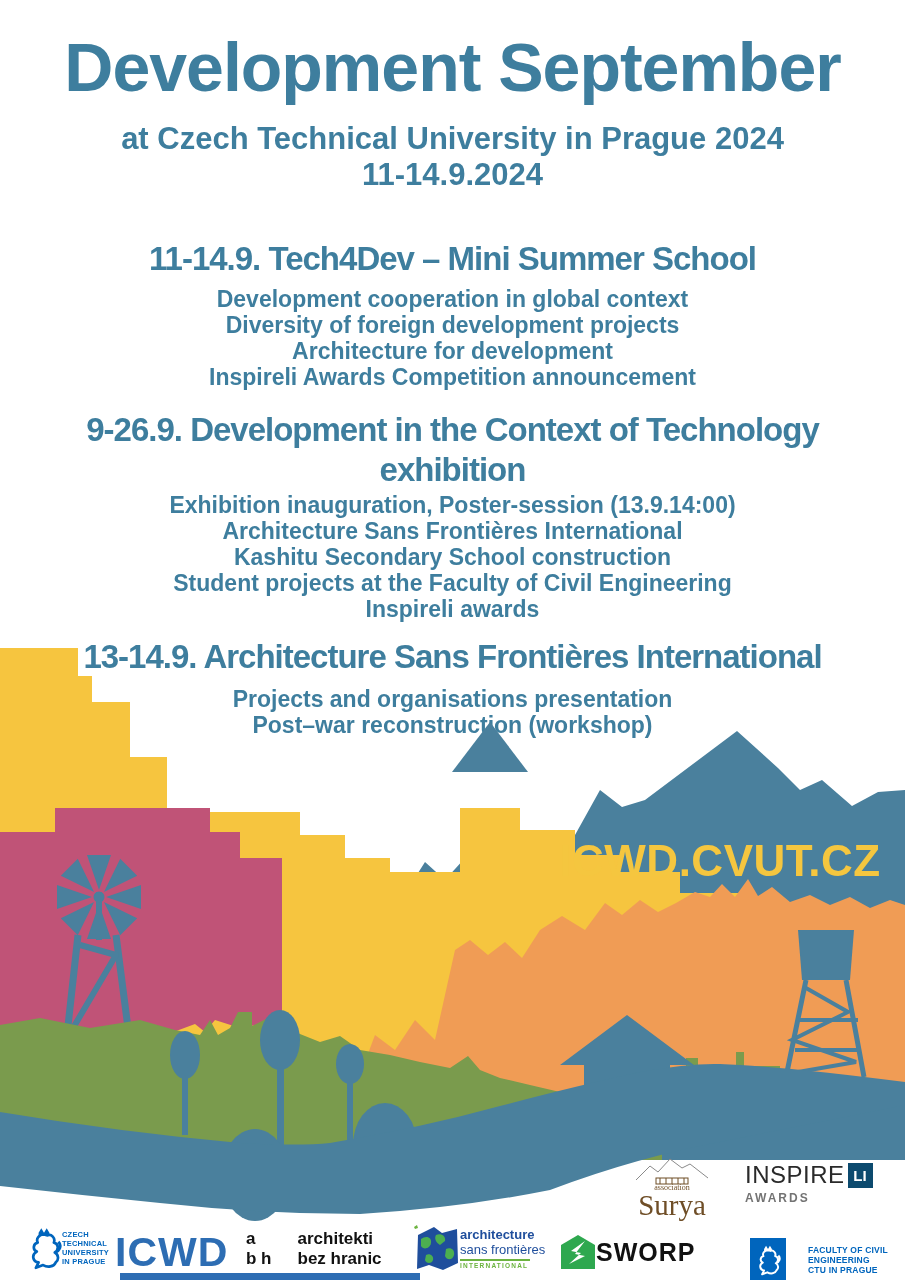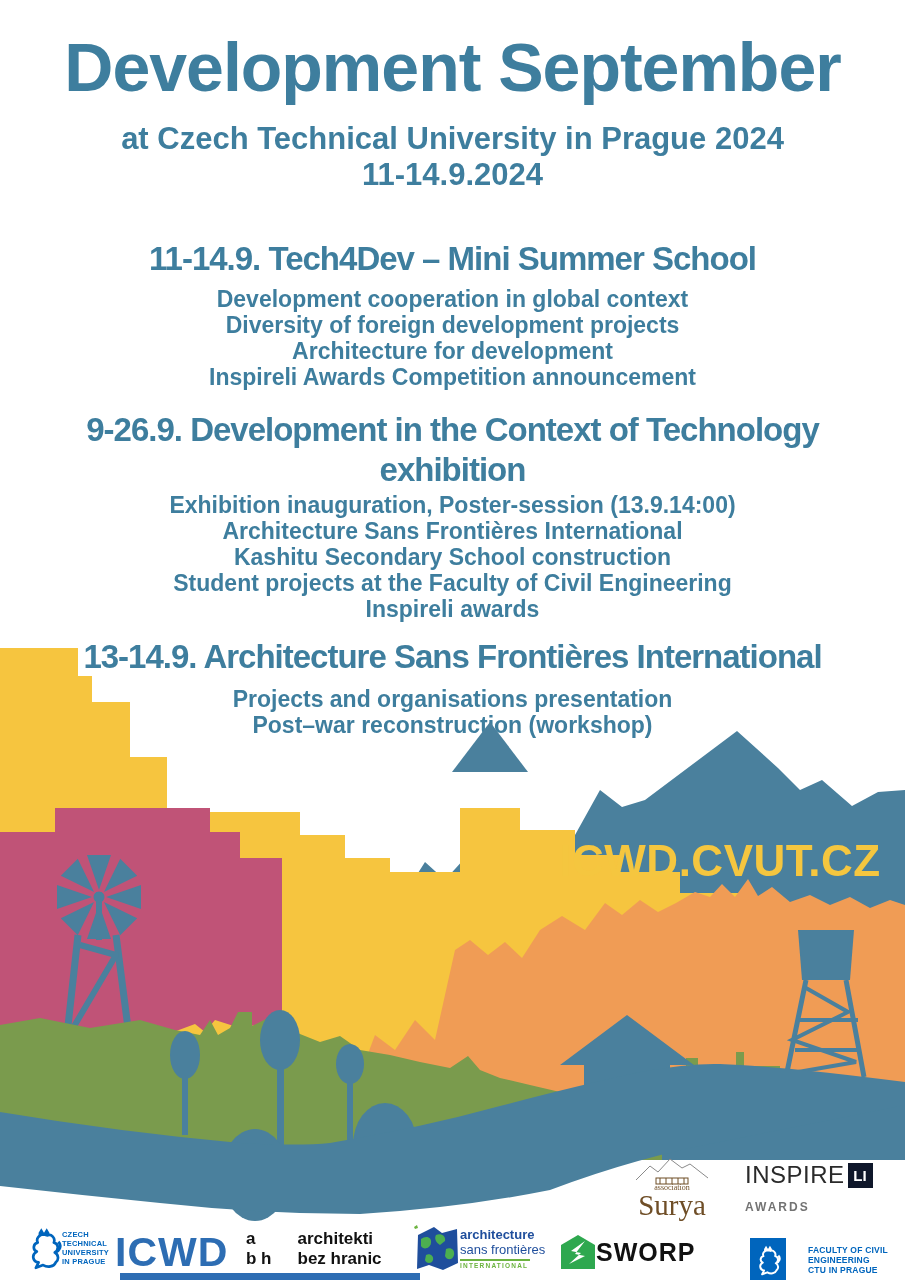--- a/index.html
+++ b/index.html
@@ -34,24 +34,24 @@
   .asf-text{display:flex;flex-direction:column;}
   .asf-l1{font-size:13px;font-weight:800;color:#1F4E9C;line-height:14px;}
   .asf-l2{font-size:13px;font-weight:400;color:#1F4E9C;line-height:15px;}
   .asf-bar{width:70px;height:2px;background:#6CB33F;margin:2px 0 1px;}
   .asf-l3{font-size:6.5px;font-weight:700;color:#6CB33F;letter-spacing:1.2px;}
   .sworp{left:561px;top:1235px;gap:1px;}
   .sworp-word{font-size:25px;font-weight:900;color:#111;letter-spacing:1px;}
   .surya{left:632px;top:1156px;flex-direction:column;gap:0;align-items:center;}
   .surya-assoc{font-family:"Liberation Serif",serif;font-size:8px;color:#6F4E27;margin-top:-3px;}
   .surya-word{font-family:"Liberation Serif",serif;font-size:29px;color:#6F4E27;line-height:26px;}
-  .inspireli{left:745px;top:1161px;flex-direction:column;align-items:flex-start;gap:11px;}
+  .inspireli{left:745px;top:1161px;flex-direction:column;align-items:flex-start;gap:2px;}
   .insp-row{display:flex;align-items:center;gap:3px;}
   .insp-word{font-size:24px;font-weight:400;color:#2A2A2A;letter-spacing:.5px;}
-  .insp-box{width:25px;height:25px;background:#0f172a;color:#fff;font-weight:800;font-size:15px;
+  .insp-box{width:25px;height:25px;background:#0c4a6e;color:#fff;font-weight:800;font-size:15px;
             display:flex;align-items:center;justify-content:center;}
   .insp-awards{font-size:12px;font-weight:800;color:#737373;letter-spacing:2px;}
   .fce{left:750px;top:1222px;gap:22px;margin-top:16px;}
   .fce-sq{width:36px;height:44px;background:#0065BD;display:flex;align-items:center;justify-content:center;}
   .fce-text{font-size:8.5px;line-height:10px;font-weight:800;color:#0065BD;letter-spacing:.2px;}
   .bottom-bar{left:120px;top:1273px;width:300px;height:7px;background:#2D6DB3;}
 </style>
 </head>
 <body>
 

